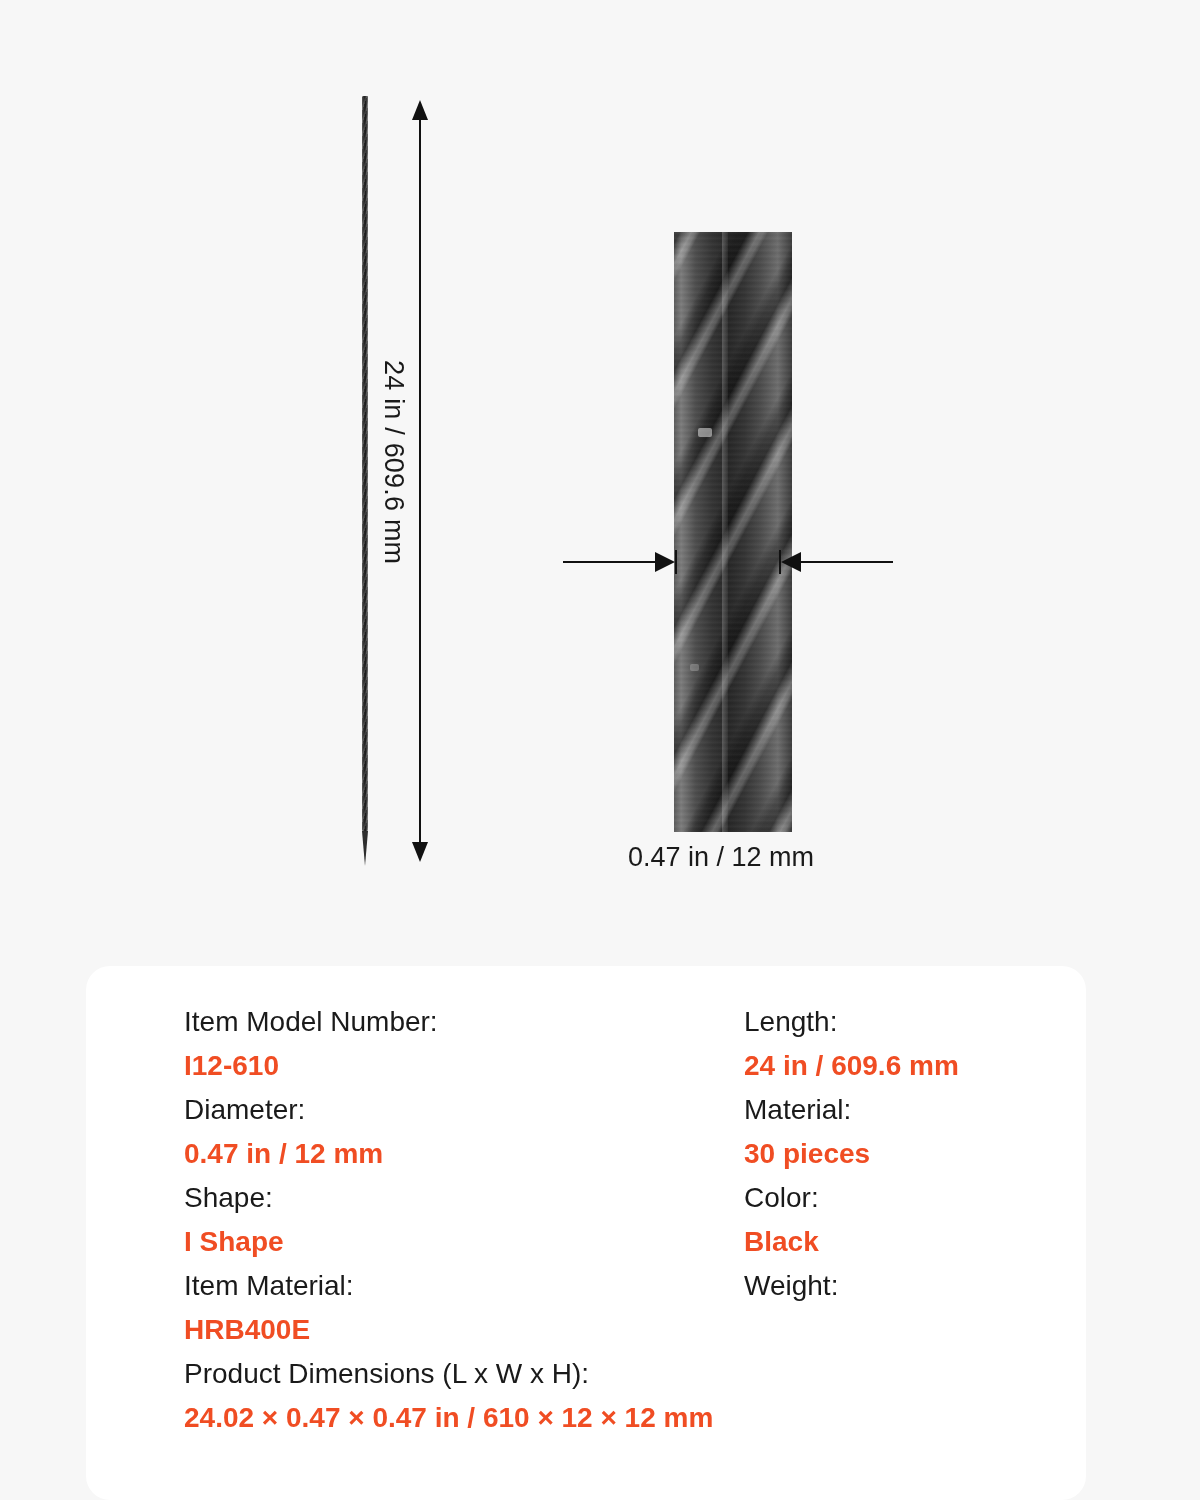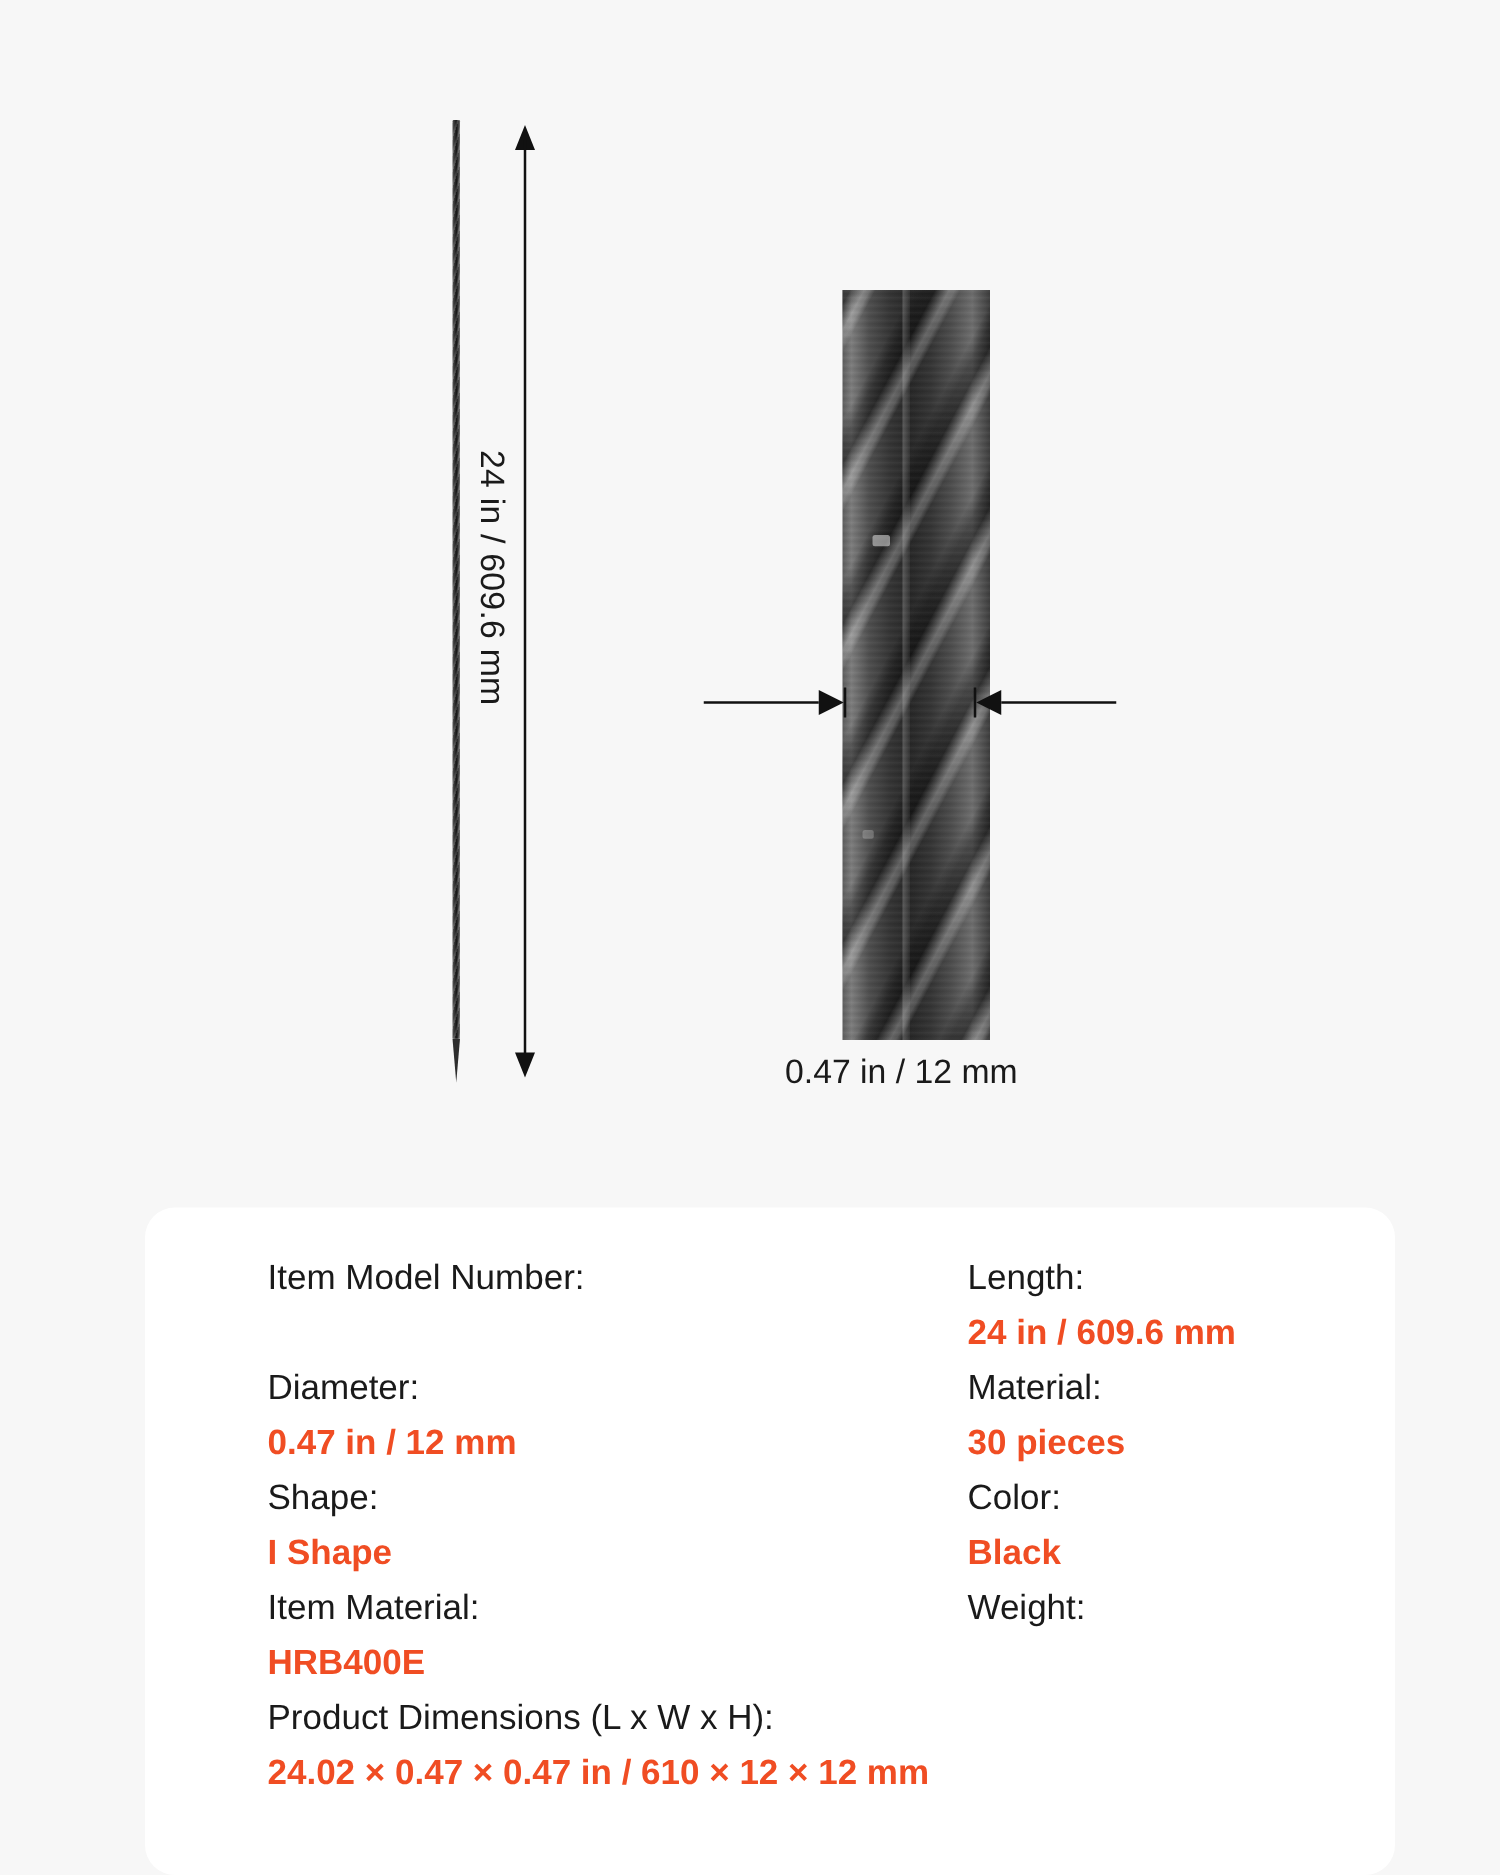--- a/index.html
+++ b/index.html
@@ -233,21 +233,21 @@
     left: 628px;
     top: 842px;
     font-size: 27px;
     color: #1a1a1a;
     white-space: nowrap;
   }
 
   
   .spec-card {
     position: absolute;
-    left: 116px;
+    left: 86px;
     top: 966px;
     width: 1000px;
     height: 534px;
     background: #ffffff;
     border-radius: 24px;
     box-sizing: border-box;
     padding: 34px 0 0 0;
   }
   .spec-grid {
     display: grid;
@@ -306,20 +306,21 @@
     <div class="seg-right"></div>
   </div>
   <div class="dim-horizontal-label">0.47 in / 12 mm</div>
 </div>
 
 <div class="spec-card">
   <div class="spec-grid">
 
     <div class="spec-block">
       <div class="spec-label">Item Model Number:</div>
+      <div class="spec-value">I12-610</div>
     </div>
 
     <div class="spec-block">
       <div class="spec-label">Length:</div>
       <div class="spec-value">24 in / 609.6 mm</div>
     </div>
 
     <div class="spec-block">
       <div class="spec-label">Diameter:</div>
       <div class="spec-value">0.47 in / 12 mm</div>

